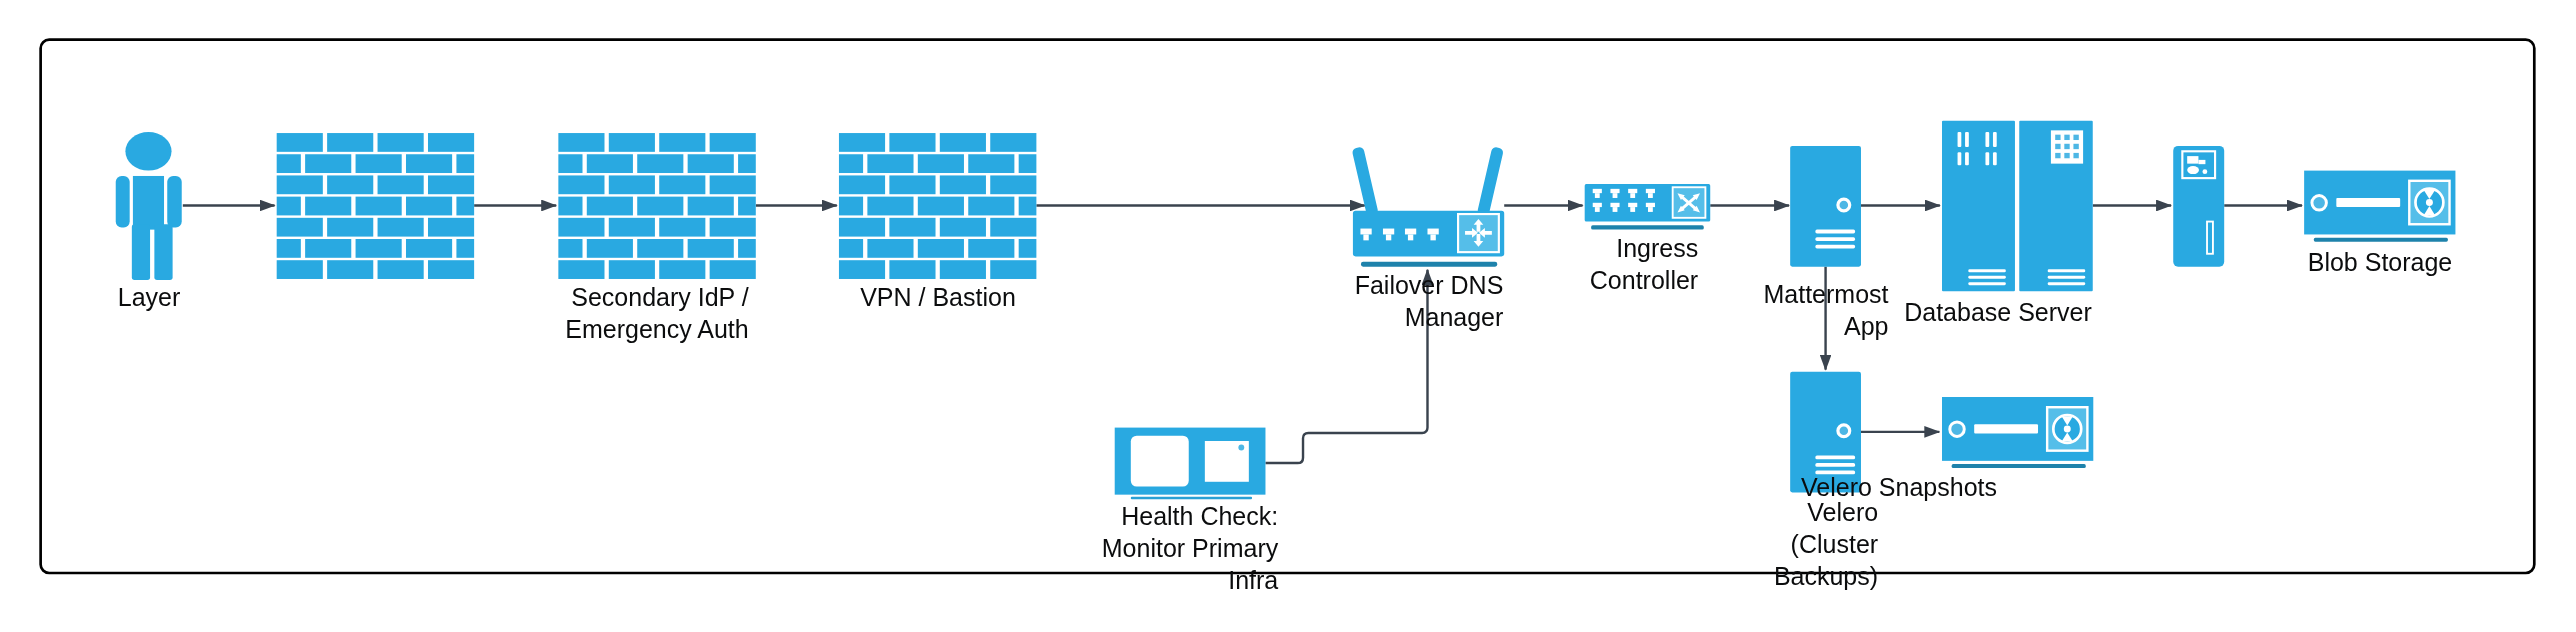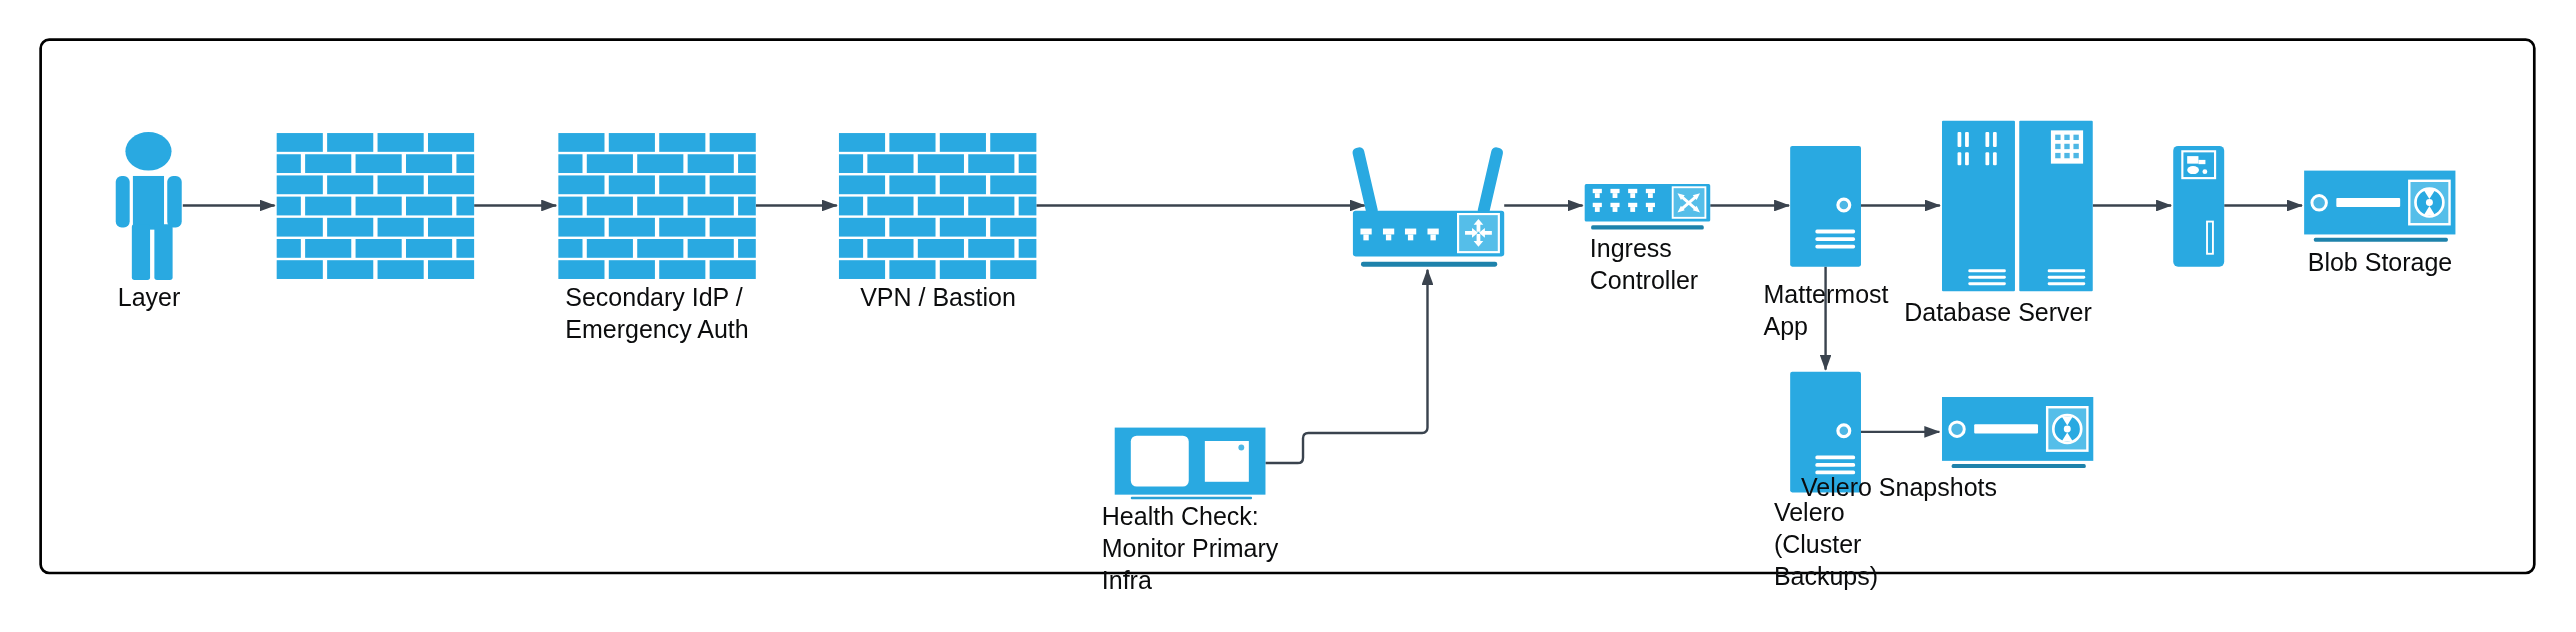--- a/index.html
+++ b/index.html
@@ -1,19 +1,19 @@
 <!DOCTYPE html>
 <html style="font-size:8.6px"><head>
 <meta charset="utf-8">
 <style>
   html,body{margin:0;padding:0;background:#ffffff;}
   #canvas{position:relative;width:2576px;height:632px;background:#ffffff;overflow:hidden;
           font-family:"Liberation Sans", sans-serif;}
   #gfx{position:absolute;left:0;top:0;}
-  .lbl{position:absolute;transform:translateX(-50%);text-align:left;
+  .lbl{position:absolute;transform:translateX(-50%);text-align:right;
        font-size:25px;line-height:32px;color:#0b0c0d;white-space:pre-line;
        font-family:"Liberation Sans", sans-serif;}
 </style>
 </head>
 <body>
 
 <div id="canvas">
 
 <svg id="gfx" width="2576" height="632" viewBox="0 0 4800 1178">
   <defs>
@@ -225,20 +225,22 @@
   <g>
     <use href="#storage" x="3619" y="740"></use>
     <rect x="3637" y="865" width="250" height="7.5" rx="3" fill="#1e82ab"></rect>
   </g>
 </svg>
 
 <div class="lbl" style="left:149px;top:281px">Layer</div>
 <div class="lbl" style="left:657px;top:281px">Secondary IdP /
 Emergency Auth</div>
 <div class="lbl" style="left:938px;top:281px">VPN / Bastion</div>
+<div class="lbl" style="left:1429px;top:269px">Failover DNS
+Manager</div>
 <div class="lbl" style="left:1644px;top:232px">Ingress
 Controller</div>
 <div class="lbl" style="left:1826px;top:278px">Mattermost
 App</div>
 <div class="lbl" style="left:1998px;top:296px">Database Server</div>
 <div class="lbl" style="left:2380px;top:246px">Blob Storage</div>
 <div class="lbl" style="left:1190px;top:500px">Health Check:
 Monitor Primary
 Infra</div>
 <div class="lbl" style="left:1826px;top:496px">Velero

